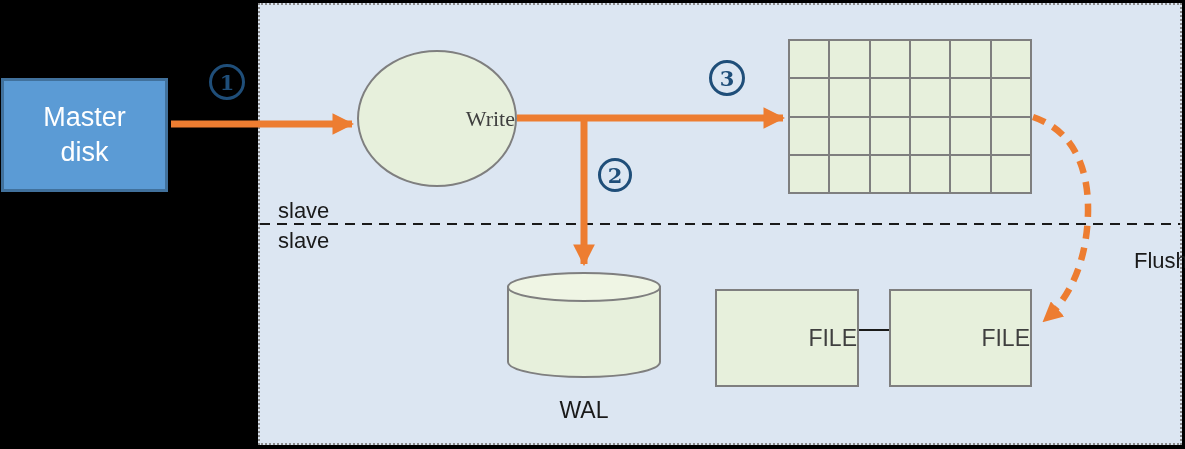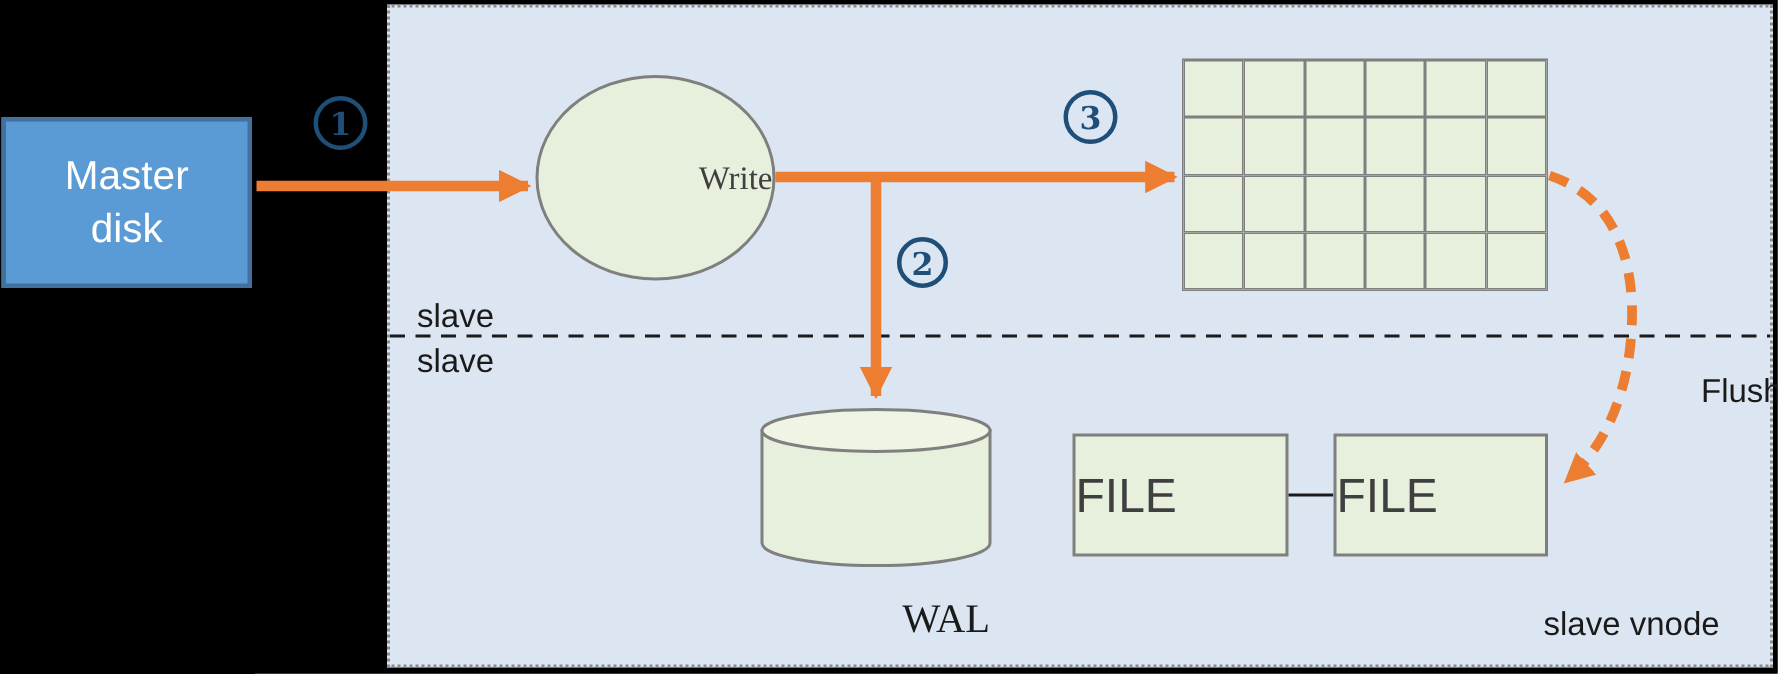--- a/index.html
+++ b/index.html
@@ -32,41 +32,41 @@
     background:var(--master-fill);border:3px solid var(--master-border);
     display:flex;flex-direction:column;align-items:center;justify-content:center;
     color:#fff;font-size:27px;line-height:35px;}
   .write-ellipse{position:absolute;left:357px;top:50px;width:160px;height:137px;
     border-radius:50%;background:var(--shape-fill);border:2px solid var(--shape-border);
     display:flex;align-items:center;justify-content:flex-end;
     color:var(--text-dark);font-size:22px;font-family:Liberation Serif, serif;}
   .memtable{position:absolute;left:788px;top:39px;width:244px;height:155px;
     display:grid;border:1px solid var(--shape-border);}
   .memtable .cell{background:var(--shape-fill);border:1px solid var(--shape-border);}
-  .file-box{position:absolute;width:144px;height:82px;top:289px;
+  .file-box{position:absolute;width:144px;height:98px;top:289px;
     background:var(--shape-fill);border:2px solid var(--shape-border);
-    display:flex;align-items:center;justify-content:flex-start;
-    color:var(--text-dark);font-size:32px;}
+    display:flex;align-items:center;justify-content:flex-end;
+    color:var(--text-dark);font-size:23px;}
   .file-1{left:715px;}
   .file-2{left:889px;width:143px;}
   .file-connector{position:absolute;left:859px;top:329px;width:30px;height:0;
     border-top:2px solid var(--text-black);}
   .step-circle{position:absolute;width:36px;height:36px;border-radius:50%;
     border:3px solid var(--step-color);color:var(--step-color);
     display:flex;align-items:center;justify-content:center;
     font-family:"DejaVu Serif",serif;font-weight:bold;font-size:21px;}
   .step-1{left:209px;top:64px;}
   .step-2{left:598px;top:158px;width:34px;height:34px;}
   .step-3{left:709px;top:60px;}
   .diagram-label{position:absolute;color:var(--text-black);font-size:22px;white-space:nowrap;}
   .label-memory{left:278px;top:198px;}
   .label-disk{left:278px;top:228px;}
   .label-flush{left:1098px;top:248px;margin-left:36px;}
   .label-slave{left:1029px;top:403px;}
-  .label-wal{left:508px;top:397px;width:152px;text-align:right;font-size:27px;font-family:Liberation Serif, serif;}
+  .label-wal{left:508px;top:397px;width:152px;text-align:center;font-size:23px;}
 </style>
 </head>
 <body>
 
 <div class="canvas">
 
   <div class="panel"></div>
 
   <svg class="svg-overlay" viewBox="0 0 1185 449" xmlns="http://www.w3.org/2000/svg">
     <defs>
@@ -137,16 +137,15 @@
   <div class="step-circle step-2">
     <span>2</span>
   </div>
   <div class="step-circle step-3">
     <span>3</span>
   </div>
 
   <div class="diagram-label label-memory">slave</div>
   <div class="diagram-label label-disk">slave</div>
   <div class="diagram-label label-flush">Flush</div>
-  <div class="diagram-label label-slave">slave vnode</div>
   <div class="diagram-label label-wal">WAL</div>
 
 </div>
 
 </body></html>

